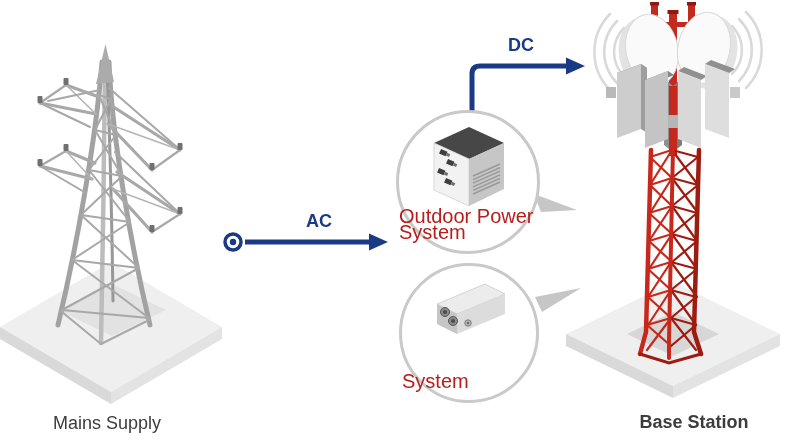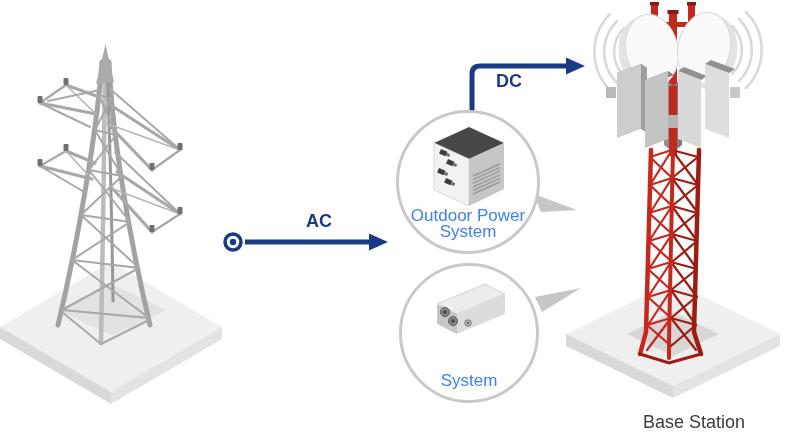--- a/index.html
+++ b/index.html
@@ -17,22 +17,22 @@
     font-size:18px;font-weight:bold;color:#1b3a86;white-space:nowrap;
   }
   .bubble{
     position:absolute;background:#ffffff;border:3px solid #c9c9c9;border-radius:50%;
     box-sizing:border-box;z-index:2;
   }
   .bubble-top{left:396px;top:110px;width:144px;height:144px;}
   .bubble-bottom{left:399px;top:263px;width:140px;height:140px;}
   .bubble-icon{position:absolute;}
   .bubble-label{
-    position:absolute;left:0;right:0;bottom:11px;text-align:center;
-    font-size:17px;line-height:16px;color:#3b82f6;
+    position:absolute;left:0;right:0;bottom:11px;
+    font-size:20px;line-height:16px;color:#b91c1c;
   }
   .bubble-label span{display:block;}
 </style>
 </head>
 <body>
 
 <div id="canvas">
 
   <svg id="scene" width="800" height="439" viewBox="0 0 800 439">
 
@@ -299,16 +299,17 @@
       <circle cx="20" cy="39" r="4.5" fill="#8a8a8a" stroke="#555555"></circle>
       <circle cx="20" cy="39" r="2" fill="#4a4a4a"></circle>
       <circle cx="35" cy="41" r="3.2" fill="#b9b9b9" stroke="#7a7a7a"></circle>
       <circle cx="35" cy="41" r="1.2" fill="#666666"></circle>
     </svg>
     <div class="bubble-label">
       <span>System</span>
     </div>
   </div>
 
-  <div class="caption" style="left:694px;top:412px;">Base Station</div>
+  <div class="caption" style="left:107px;top:413px;">Mains Supply</div>
+  <div class="caption" style="left:694px;top:412px;font-weight:bold;">Base Station</div>
   <div class="flow-label" style="left:319px;top:211px;">AC</div>
-  <div class="flow-label" style="left:509px;top:35px;margin-top:36px;">DC</div>
+  <div class="flow-label" style="left:521px;top:35px;">DC</div>
 </div>
 
 </body></html>

